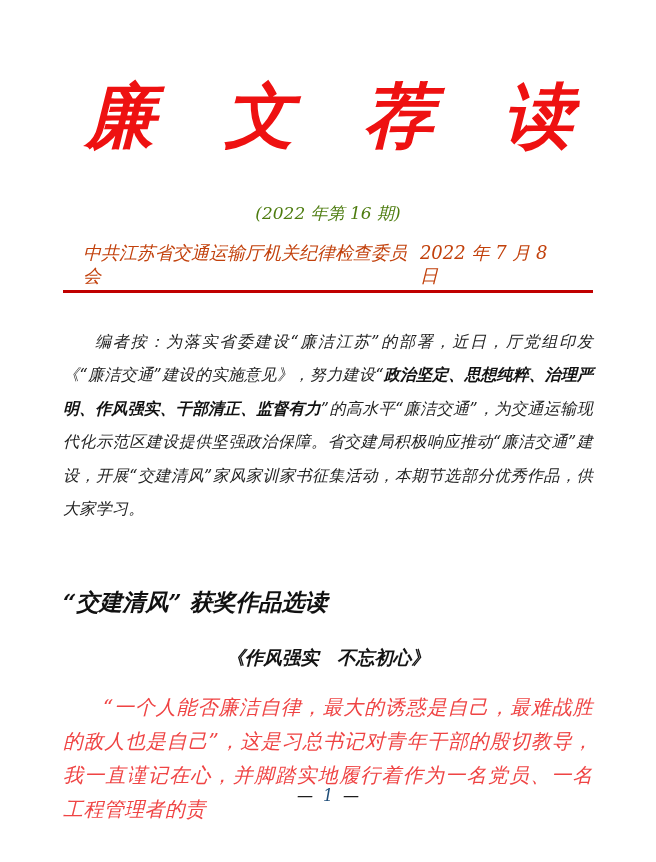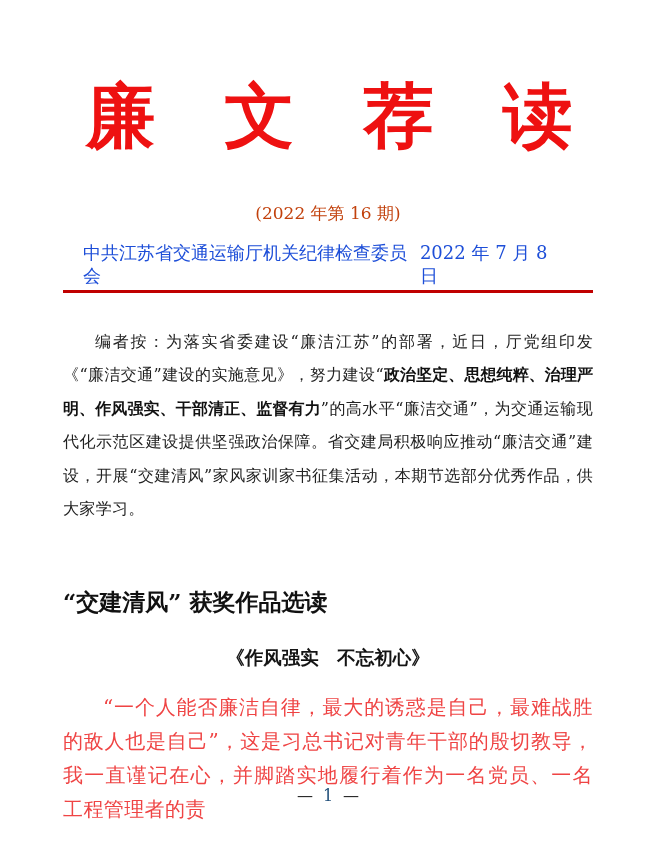--- a/index.html
+++ b/index.html
@@ -10,48 +10,49 @@
   .page {
     position: relative;
     width: 656px;
     height: 834px;
     box-sizing: border-box;
     background: #ffffff;
     padding: 76px 63px 0 63px;
     font-family: "DejaVu Serif", "Liberation Serif", serif;
     color: #1d1d1d;
     overflow: hidden;
+    font-style: italic;
   }
   .doc-title {
     margin: 0;
     padding-left: 0.32em; 
     text-align: center;
     font-size: 70px;
     line-height: 1.14;
     font-weight: 700;
     letter-spacing: 0.32em;
     color: var(--title-red, #ee1111);
     white-space: nowrap;
   }
   .issue-line {
     margin-top: 47px;
     text-align: center;
     font-size: 17px;
     line-height: 21px;
-    color: #c2410c;
+    color: #4d7c0f;
   }
   .pub-row {
     margin-top: 17px;
     padding: 0 24px 0 20px;
     display: flex;
     justify-content: space-between;
     align-items: flex-end;
     font-size: 18px;
     line-height: 23px;
-    color: #1d4ed8;
+    color: #c2410c;
   }
   .red-rule {
     margin-top: 3px;
     height: 3px;
     background: var(--rule-red, #c00000);
   }
   .editor-note {
     margin: 32px 0 0 0;
     font-size: 16px;
     line-height: 33.5px;

